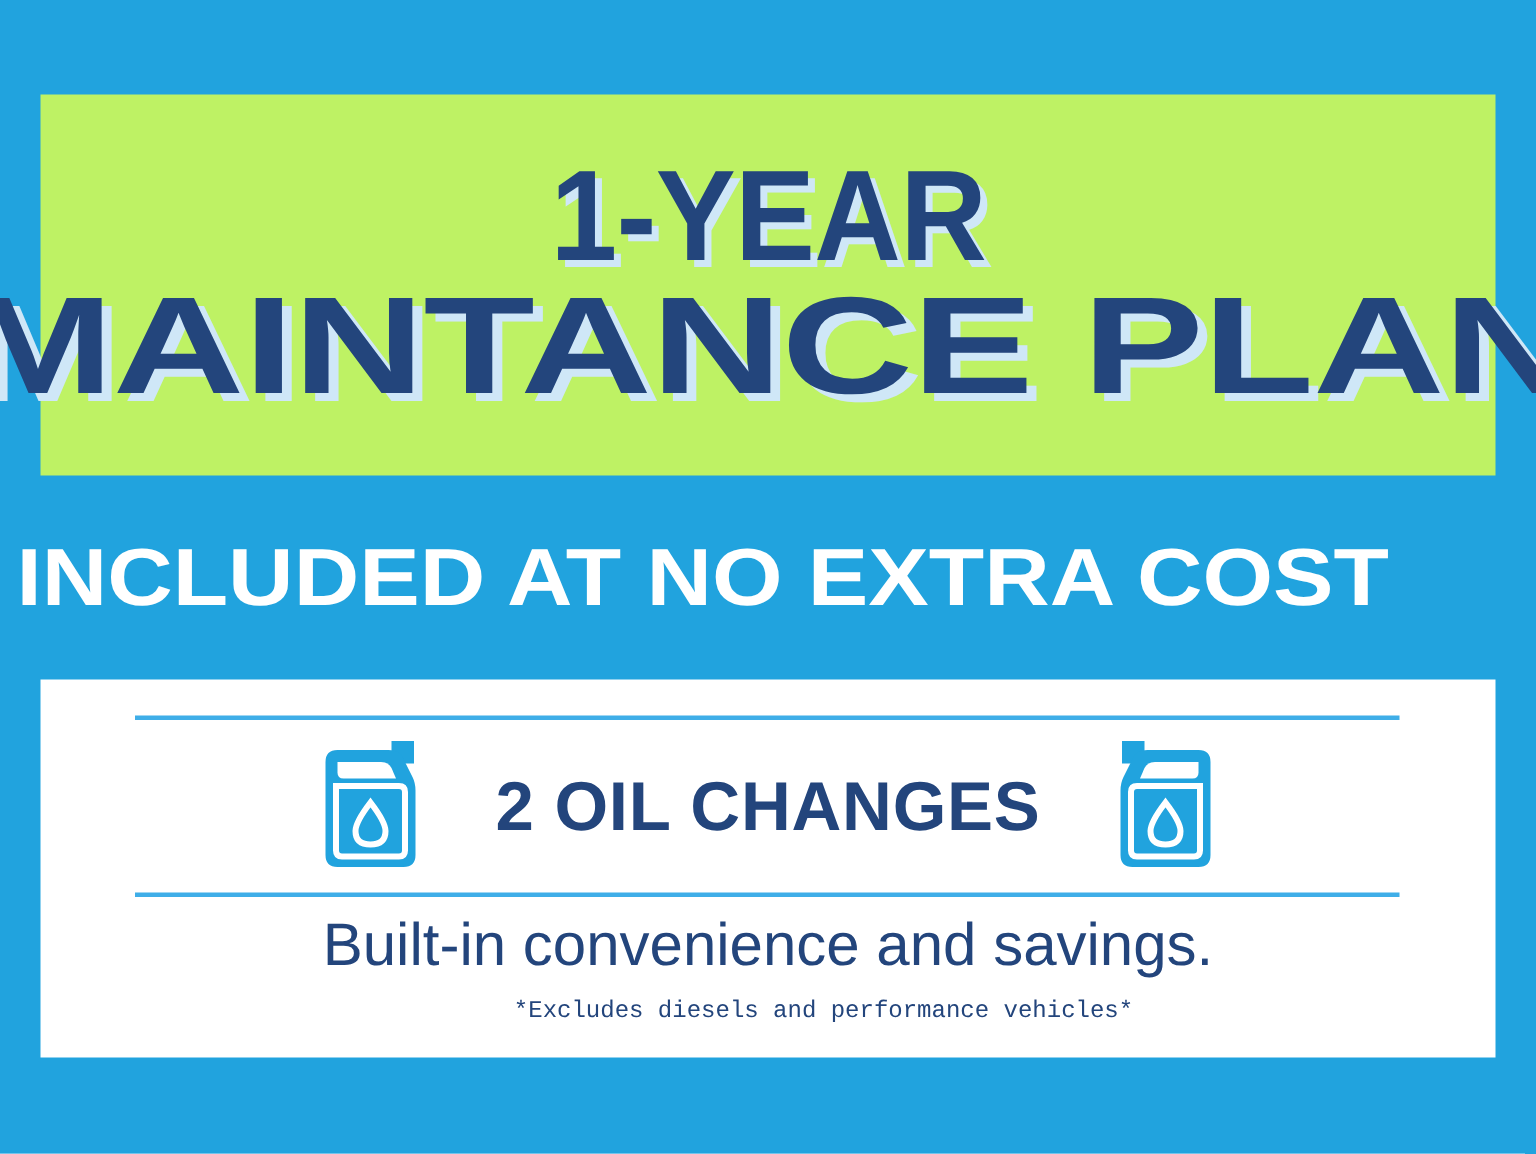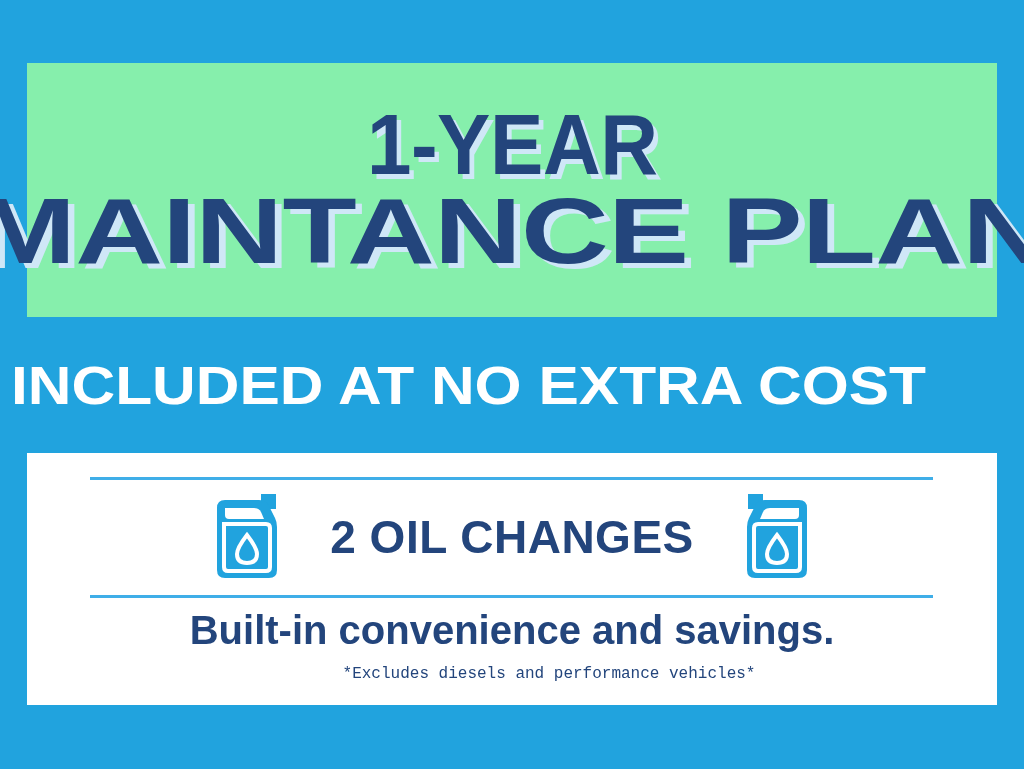--- a/index.html
+++ b/index.html
@@ -21,21 +21,21 @@
     box-sizing: border-box;
   }
 
   
   .panel-top {
     position: absolute;
     left: 27px;
     top: 63px;
     width: 970px;
     height: 254px;
-    background: #86efac;
+    background: #bef264;
     display: flex;
     flex-direction: column;
     align-items: center;
     justify-content: center;
   }
 
   .headline-1,
   .headline-2 {
     color: #23457C;
     font-family: "Liberation Sans Narrow", "Liberation Sans", sans-serif;
@@ -132,21 +132,21 @@
   }
 
   .tagline {
     position: absolute;
     left: 0;
     top: 155px;
     width: 970px;
     text-align: center;
     color: #23457C;
     font-family: "Liberation Sans Narrow", "Liberation Sans", sans-serif;
-    font-weight: bold;
+    font-weight: normal;
     font-size: 40px;
     letter-spacing: 0px;
     white-space: nowrap;
   }
 
   .disclaimer {
     position: absolute;
     left: 0;
     top: 212px;
     width: 970px;

